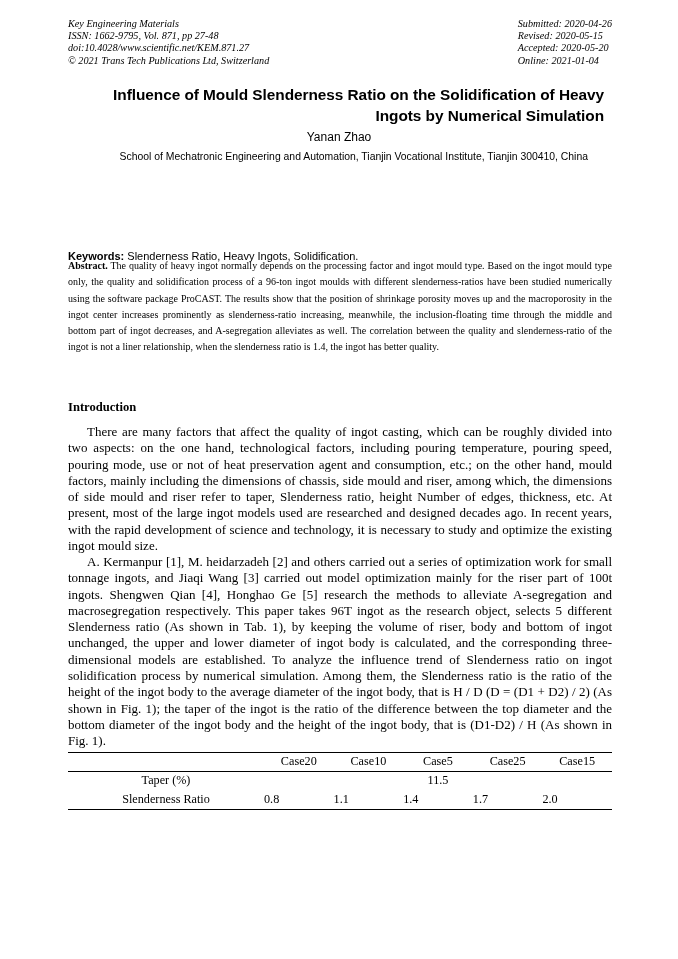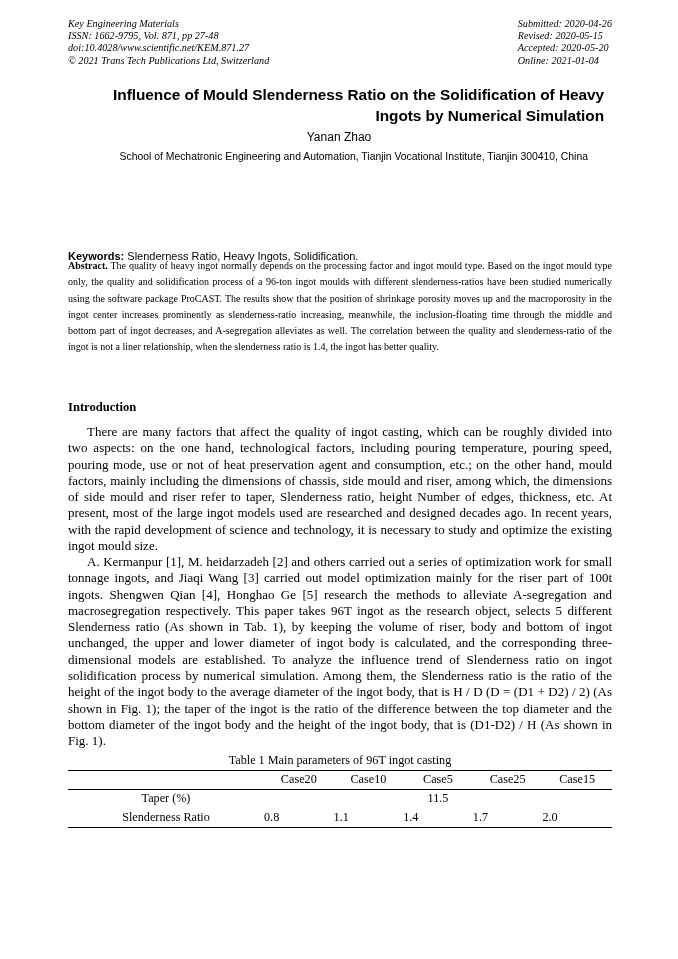--- a/index.html
+++ b/index.html
@@ -218,21 +218,20 @@
 
   <div class="body-text" id="intro-p1">
     <p>There are many factors that affect the quality of ingot casting, which can be roughly divided into two aspects: on the one hand, technological factors, including pouring temperature, pouring speed, pouring mode, use or not of heat preservation agent and consumption, etc.; on the other hand, mould factors, mainly including the dimensions of chassis, side mould and riser, among which, the dimensions of side mould and riser refer to taper, Slenderness ratio, height Number of edges, thickness, etc. At present, most of the large ingot models used are researched and designed decades ago. In recent years, with the rapid development of science and technology, it is necessary to study and optimize the existing ingot mould size.</p>
   </div>
 
   <div class="body-text" id="intro-p2">
     <p>A. Kermanpur [1], M. heidarzadeh [2] and others carried out a series of optimization work for small tonnage ingots, and Jiaqi Wang [3] carried out model optimization mainly for the riser part of 100t ingots. Shengwen Qian [4], Honghao Ge [5] research the methods to alleviate A-segregation and macrosegregation respectively. This paper takes 96T ingot as the research object, selects 5 different Slenderness ratio (As shown in Tab. 1), by keeping the volume of riser, body and bottom of ingot unchanged, the upper and lower diameter of ingot body is calculated, and the corresponding three-dimensional models are established. To analyze the influence trend of Slenderness ratio on ingot solidification process by numerical simulation. Among them, the Slenderness ratio is the ratio of the height of the ingot body to the average diameter of the ingot body, that is H / D (D = (D1 + D2) / 2) (As shown in Fig. 1); the taper of the ingot is the ratio of the difference between the top diameter and the bottom diameter of the ingot body and the height of the ingot body, that is (D1-D2) / H (As shown in Fig. 1).</p>
   </div>
 
   <div class="table-wrap">
-    <div class="table-caption">Table 1 Main parameters of 96T ingot casting</div>
     <table class="data">
       <thead>
         <tr>
           <th class="rowhead"></th>
           <th>Case20</th>
           <th>Case10</th>
           <th>Case5</th>
           <th>Case25</th>
           <th>Case15</th>
         </tr>

